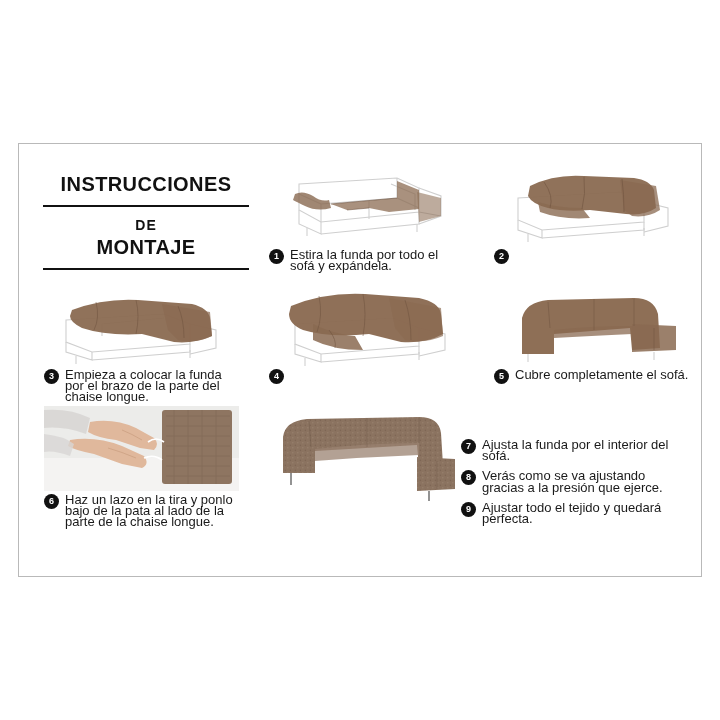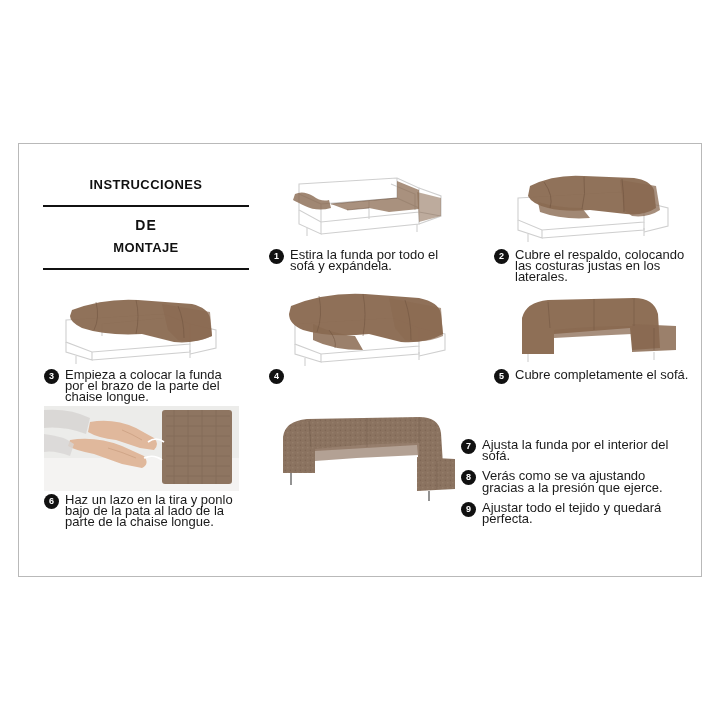--- a/index.html
+++ b/index.html
@@ -70,21 +70,21 @@
     top: 28px;
     width: 218px;
     text-align: center;
   }
   #title-block .rule {
     height: 2px;
     background: #111;
     margin: 0 6px;
   }
   .t-line {
-    font-size: 13px;
+    font-size: 20px;
     font-weight: bold;
     letter-spacing: 0.4px;
     color: #111;
     line-height: 25px;
     font-family: "Liberation Sans", sans-serif;
   }
   .t-line.small { font-size: 14px; line-height: 20px; letter-spacing: 1px;}
   .t-pad-top { padding-top: 8px; }
   .t-pad-bot { padding-bottom: 8px; }
 
@@ -171,21 +171,20 @@
         </g>
         <g fill="none" stroke="#6f5340" stroke-width="0.9" opacity="0.65">
           <path d="M50 18 Q60 32 56 44"></path>
           <path d="M90 13 Q92 30 88 45"></path>
           <path d="M128 15 Q130 30 130 48"></path>
         </g>
       </svg>
     </div>
     <div class="cap">
       <div class="num">2</div>
-      <div class="cap-text">Cubre el respaldo, colocando las costuras  justas en los laterales.</div>
     </div>
   </div>
 
   <div class="cell" style="left:25px; top:140px; width:195px;">
     <div class="art" style="height:82px;">
       <svg viewBox="0 0 195 82" preserveAspectRatio="none">
         <g fill="none" stroke="#cfcfcf" stroke-width="1.1">
           <path d="M22 36 L120 30 L146 40 L146 60 L48 68 L22 58 Z"></path>
           <path d="M22 58 L22 68 L48 76 L48 68"></path>
           <path d="M146 60 L146 68 L48 76"></path>

